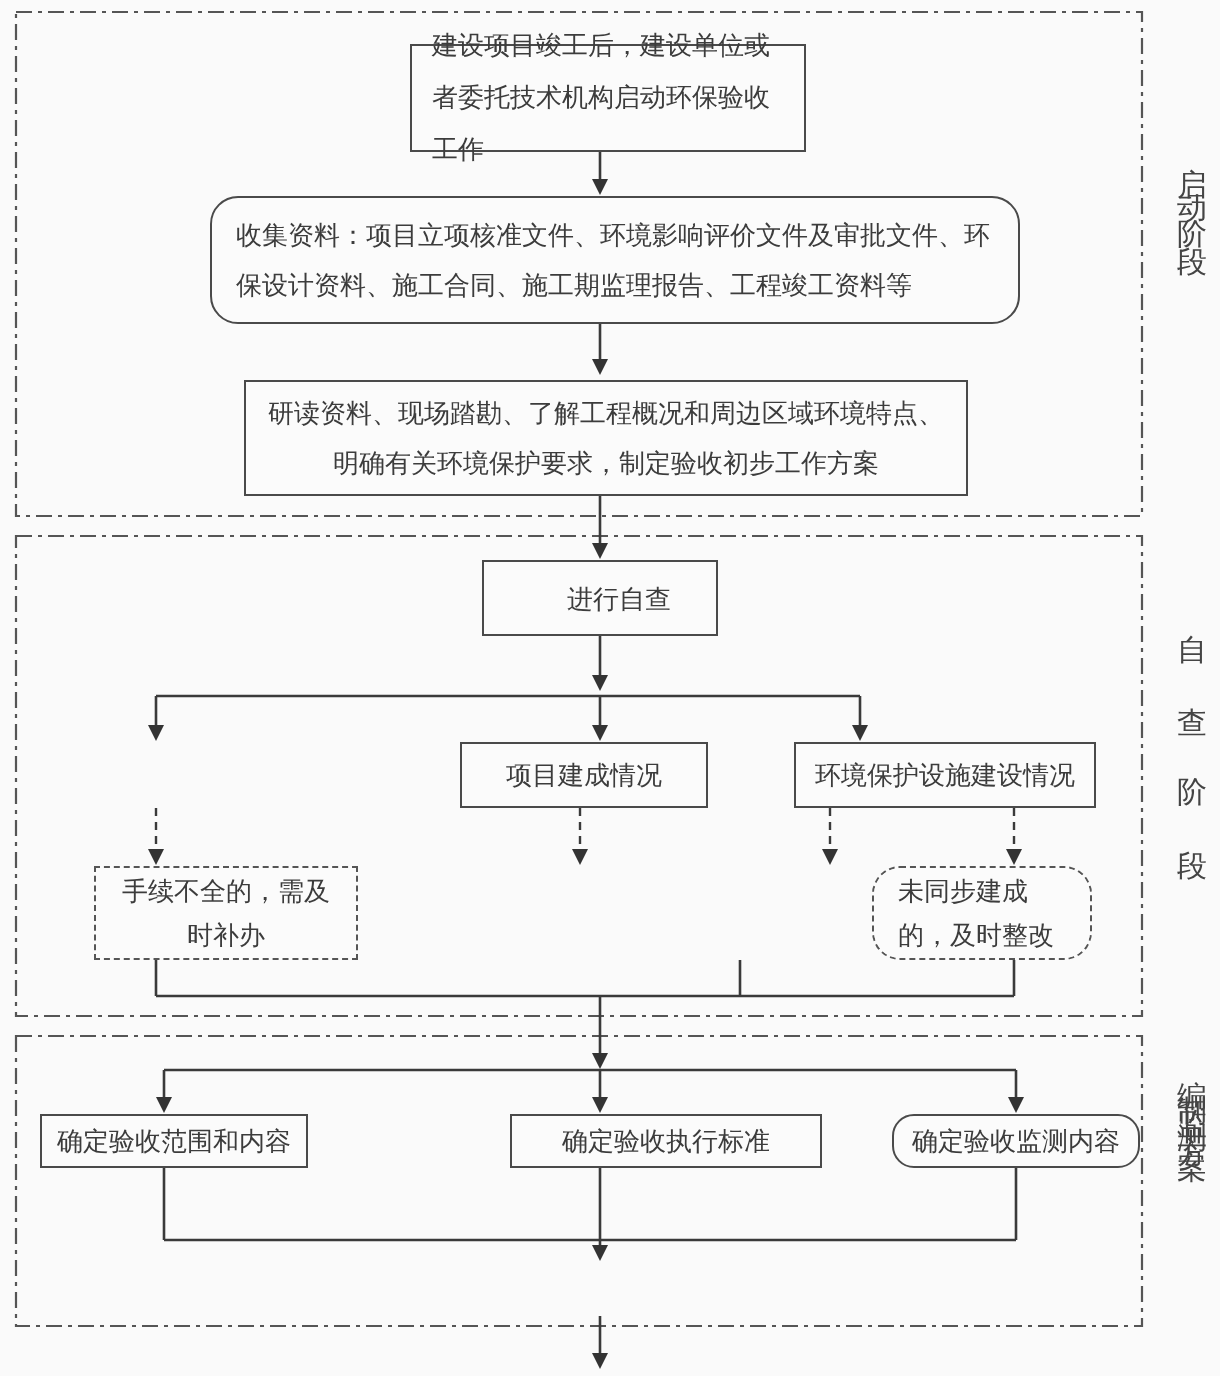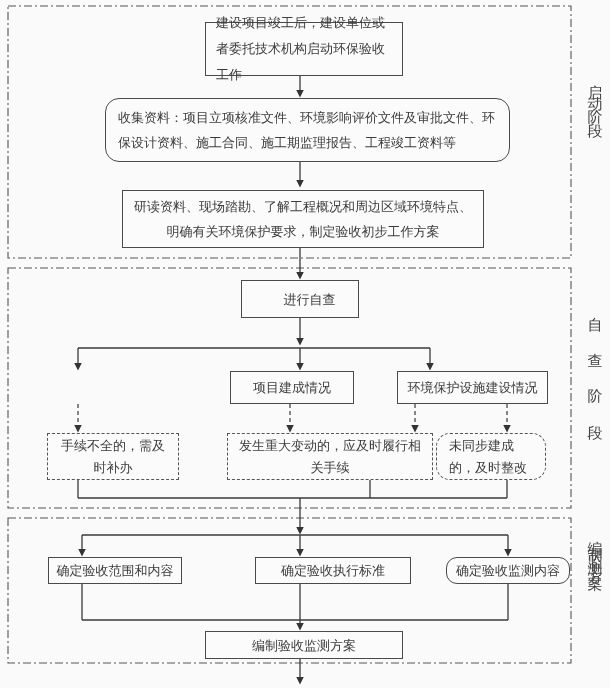--- a/index.html
+++ b/index.html
@@ -98,31 +98,29 @@
 
   <div class="node" style="left:241px;top:280px;width:118px;height:38px;padding-left:19px;">进行自查</div>
 
 
   <div class="node" style="left:230px;top:371px;width:124px;height:33px;">项目建成情况</div>
 
   <div class="node" style="left:397px;top:371px;width:151px;height:33px;">环境保护设施建设情况</div>
 
   <div class="node dashed p10" style="left:18px;top:433px;width:132px;height:47px;margin-left:29px;">手续不全的，需及时补办</div>
 
-  <div class="node dashed p10" style="left:227px;top:433px;width:206px;height:47px;">发生重大变动的，应及时履行相关手续</div>
 
   <div class="node dashed al p12" style="left:436px;top:433px;width:110px;height:47px;">未同步建成的，及时整改</div>
 
-  <div class="node" style="left:20px;top:557px;width:134px;height:27px;margin-left:28px;">确定验收范围和内容</div>
+  <div class="node" style="left:20px;top:557px;width:134px;height:27px;">确定验收范围和内容</div>
 
   <div class="node" style="left:219px;top:557px;width:156px;height:27px;margin-left:36px;">确定验收执行标准</div>
 
   <div class="node" style="left:446px;top:557px;width:124px;height:27px;border-radius:11px;">确定验收监测内容</div>
 
-  <div class="node" style="left:205px;top:631px;width:198px;height:28px;">编制验收监测方案</div>
 
   <div class="phase-label ls1" style="top:72px;">启动阶段</div>
 
   <div class="phase-label ls2" style="top:305px;">自查阶段</div>
 
   <div class="phase-label ls3" style="top:528px;">编制监测方案</div>
 
 </div>
 
 </body></html>

